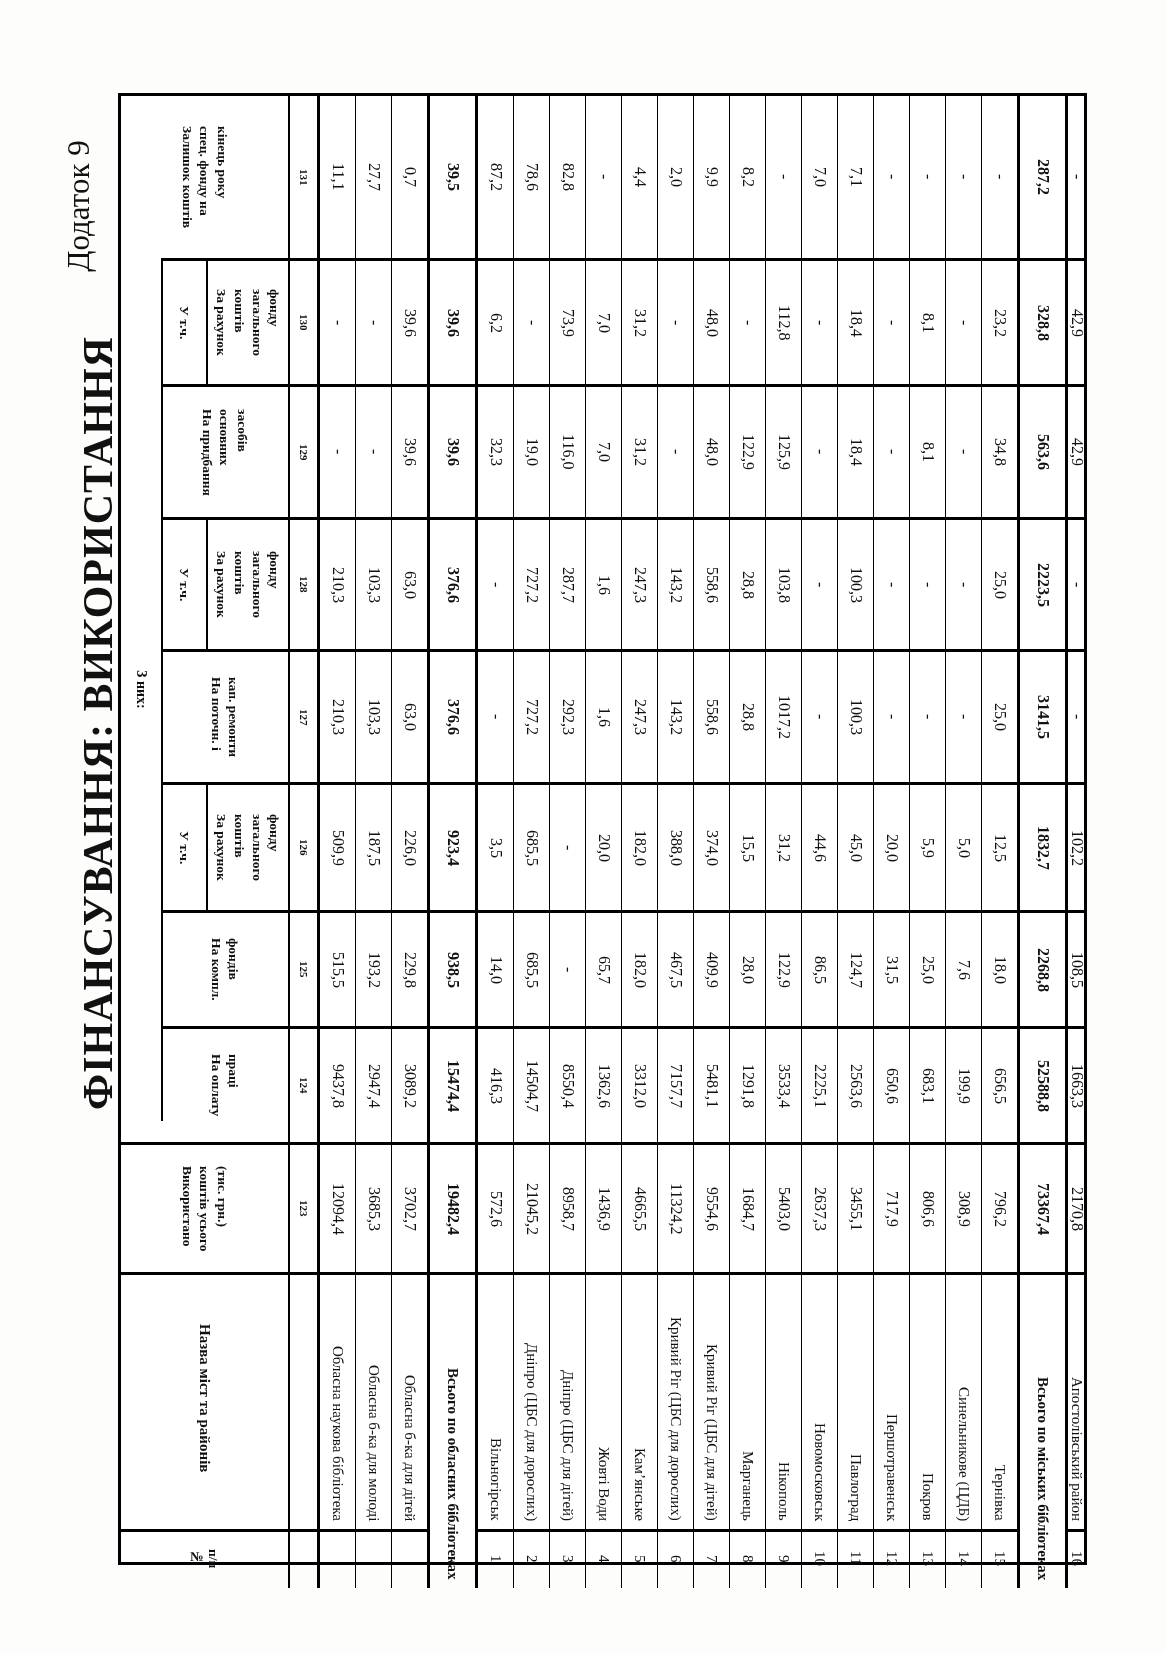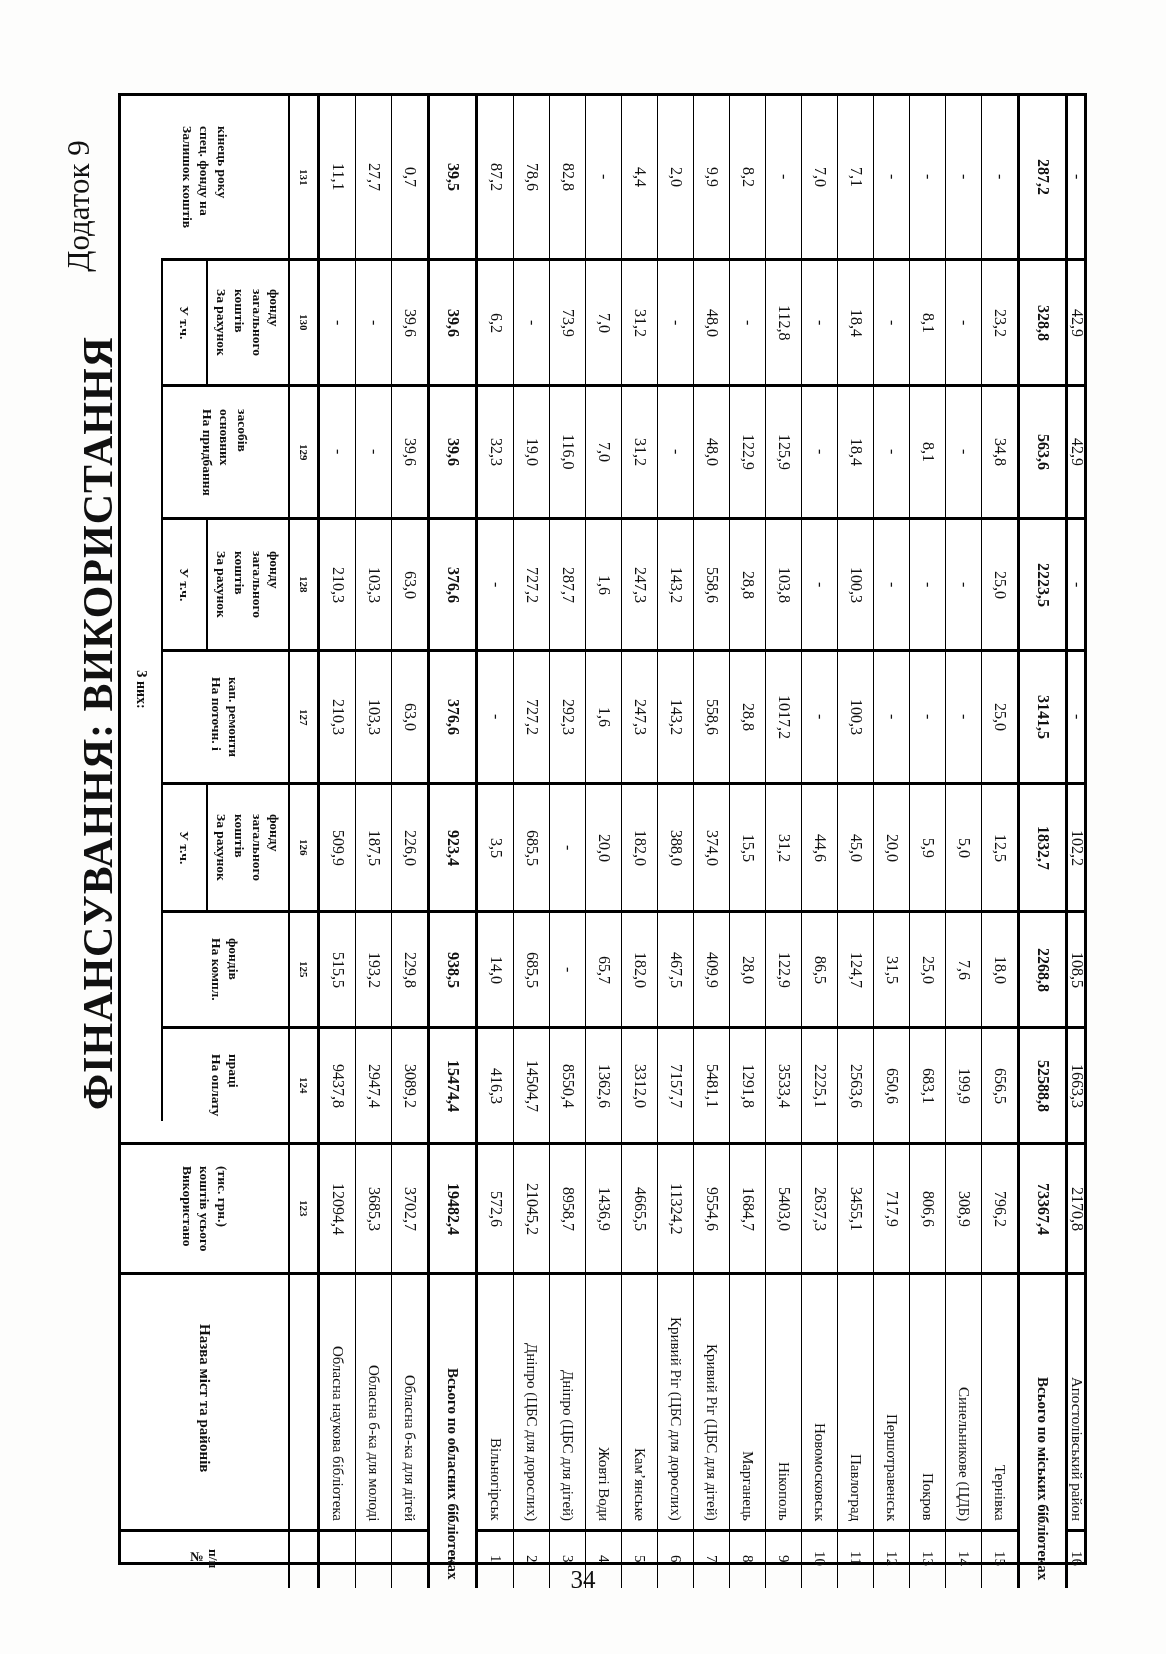--- a/index.html
+++ b/index.html
@@ -901,14 +901,13 @@
           <div class="namecell" data-name="name-cell">
             <div class="v" data-name="name-text">Апостолівський район</div>
           </div>
           <div class="nppcell" data-name="npp-cell">
             <div class="v" data-name="npp-text">16</div>
           </div>
         </div>
       </div>
     </div>
 
-  <div id="page-number" data-name="page-number">34</div>
 </div>
 
 </body></html>

